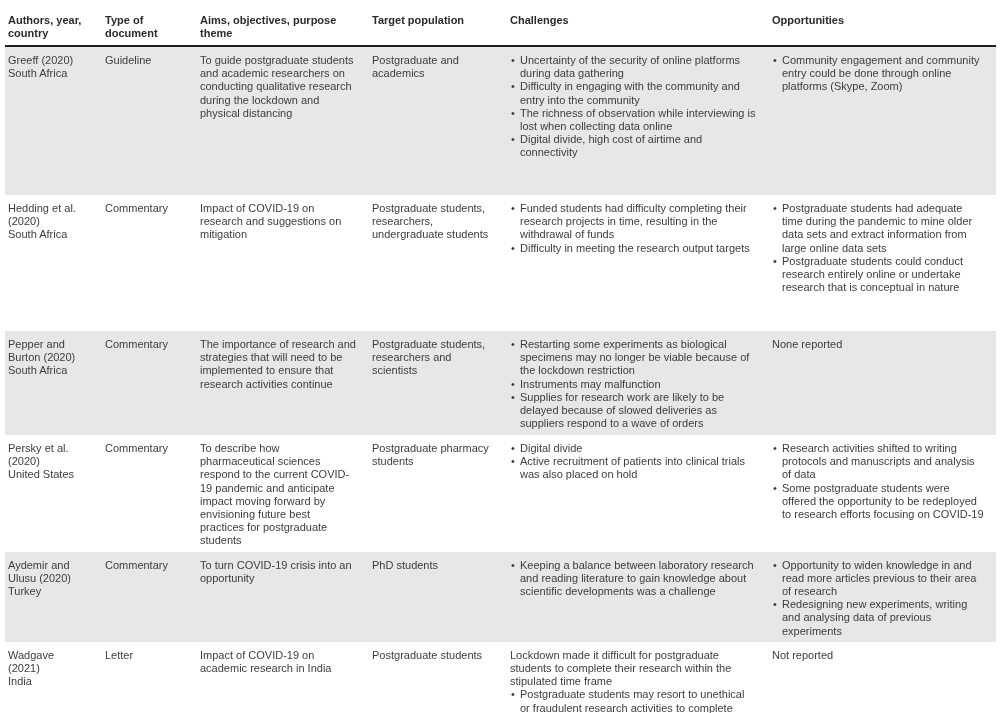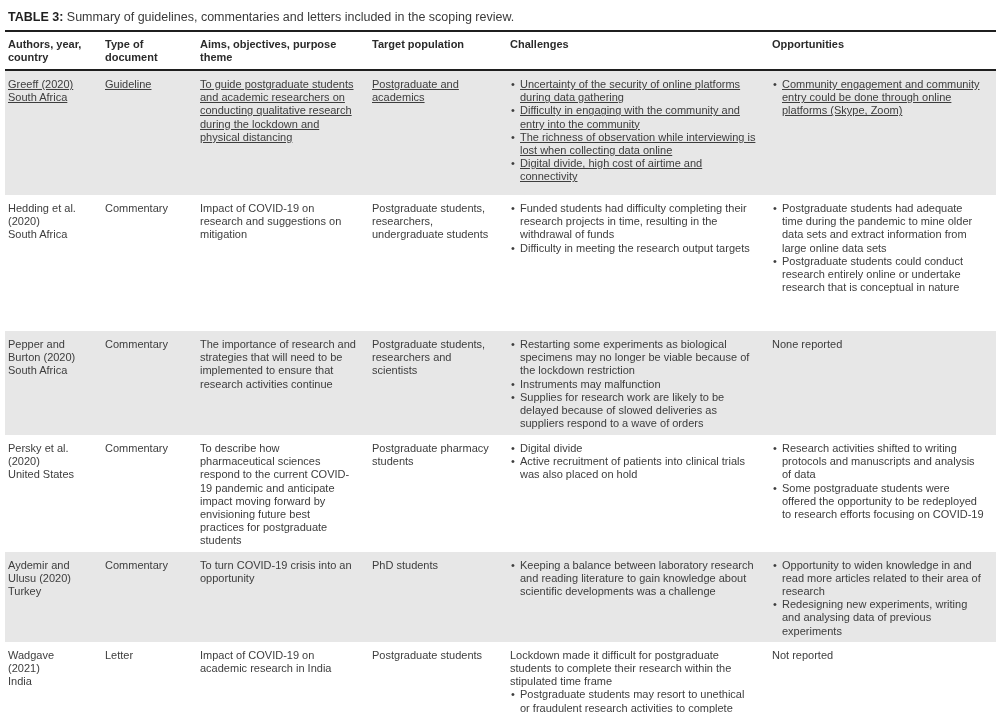--- a/index.html
+++ b/index.html
@@ -38,21 +38,21 @@
     padding: 6px 10px 5px 3px;
     border-bottom: 2px solid #1f1f1f;
   }
   td {
     vertical-align: top;
     font-size: 11px;
     line-height: 13.2px;
     padding: 7px 12px 4px 3px;
   }
   tbody tr:nth-child(odd) { background: #e7e7e7; }
-  tbody tr:nth-child(1) { height: 125px; text-decoration: underline; }
+  tbody tr:nth-child(1) { height: 149px; }
   tbody tr:nth-child(2) { height: 136px; }
   tbody tr:nth-child(3) { height: 104px; margin-left: 20px; }
   tbody tr:nth-child(4) { height: 113px; margin-left: 28px; }
   tbody tr:nth-child(5) { height: 87px; padding-left: 28px;  }
   tbody tr:nth-child(6) { height: 98px;  }
 
   .bullet {
     position: relative;
     padding-left: 10px;
   }
@@ -60,24 +60,20 @@
     content: "\2022";
     position: absolute;
     left: 1px;
   }
   .plain-text { padding-left: 0; }
 </style>
 </head>
 <body>
 
 <div class="page">
-  <div class="table-title">
-    <span class="title-label">TABLE 3:</span>
-    <span>Summary of guidelines, commentaries and letters included in the scoping review.</span>
-  </div>
 
   <table class="review-table">
     <colgroup>
       <col style="width:97px">
       <col style="width:95px">
       <col style="width:172px">
       <col style="width:138px">
       <col style="width:262px">
       <col style="width:227px">
     </colgroup>
@@ -151,21 +147,21 @@
         </tr>
         <tr>
           <td>Aydemir and<br>Ulusu (2020)<br>Turkey</td>
           <td>Commentary</td>
           <td>To turn COVID-19 crisis into an opportunity</td>
           <td>PhD students</td>
           <td>
             <div class="bullet">Keeping a balance between laboratory research and reading literature to gain knowledge about scientific developments was a challenge</div>
           </td>
           <td>
-            <div class="bullet">Opportunity to widen knowledge in and read more articles related to their area of research</div>
+            <div class="bullet">Opportunity to widen knowledge in and read more articles previous to their area of research</div>
             <div class="bullet">Redesigning new experiments, writing and analysing data of previous experiments</div>
           </td>
         </tr>
         <tr>
           <td>Wadgave<br>(2021)<br>India</td>
           <td>Letter</td>
           <td>Impact of COVID-19 on academic research in India</td>
           <td>Postgraduate students</td>
           <td>
             <div class="plain-text">Lockdown made it difficult for postgraduate students to complete their research within the stipulated time frame</div>

